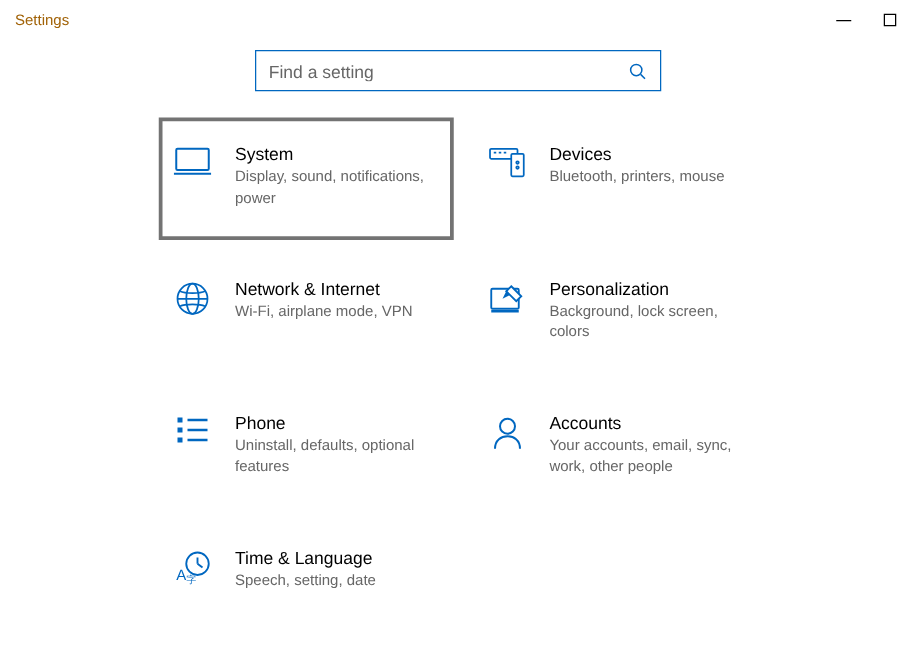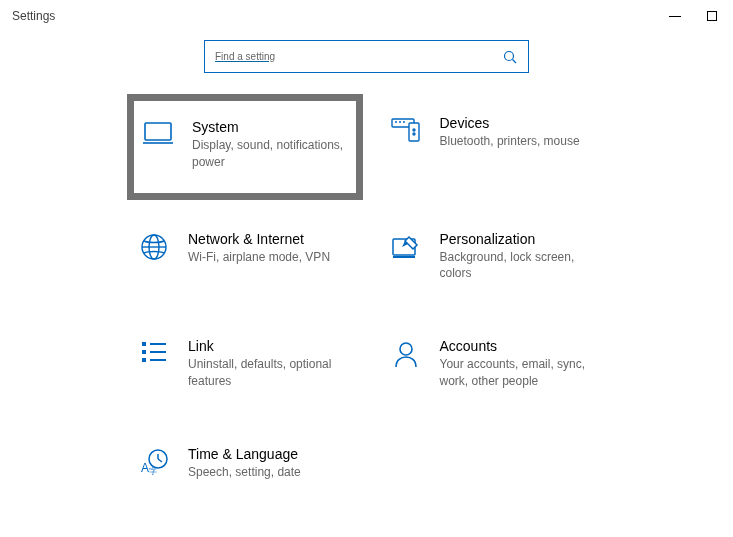--- a/index.html
+++ b/index.html
@@ -1,29 +1,29 @@
 <!DOCTYPE html>
 <html><head>
   <meta charset="utf-8">
   <style>
     * { margin: 0; padding: 0; box-sizing: border-box; font-family: 'Segoe UI', Tahoma, sans-serif; }
     body { width: 733px; height: 537px; background: #fff; overflow: hidden; }
     .titlebar { display: flex; align-items: center; height: 32px; padding: 0 2px; }
-    .title { font-size: 12px; padding-left: 10px; color: #404040; }
+    .title { font-size: 12px; padding-left: 10px; color: #a16207; }
     .window-controls { margin-left: auto; display: flex; gap: 26px; padding-right: 14px; align-items: center; }
     .wc-min { width: 12px; height: 1px; background: #000; }
     .wc-max { width: 10px; height: 10px; border: 1px solid #000; }
     .search-wrap { display: flex; justify-content: center; margin-top: 8px; margin-bottom: 42px; }
     .search-box { width: 325px; height: 33px; border: 1px solid #0067c0; display: flex; align-items: center; padding: 0 10px; }
-    .search-input { flex: 1; border: none; outline: none; font-size: 10px; color: #0369a1; background: transparent; text-decoration: underline; }
+    .search-input { flex: 1; border: none; outline: none; font-size: 14px; color: #6d28d9; background: transparent; }
     .search-input::placeholder { color: #666; }
     .search-icon svg { display: block; }
     .grid { display: grid; grid-template-columns: 1fr 1fr; column-gap: 40px; row-gap: 56px; padding: 0 132px 0 138px; }
     .tile { display: flex; gap: 18px; cursor: pointer; }
-    .tile.highlighted { border: 7px solid #737373; padding: 18px 10px 22px 8px; margin: -21px -13px -25px -11px; }
+    .tile.highlighted { border: 3px solid #737373; padding: 18px 10px 22px 8px; margin: -21px -13px -25px -11px; }
     .tile-icon { width: 32px; height: 32px; flex-shrink: 0; display: flex; align-items: flex-start; justify-content: center; padding-top: 2px; }
     .tile-icon svg { display: block; }
     .tile-text { flex: 1; }
     .tile-title { font-size: 14px; color: #000; font-weight: 400; margin-bottom: 2px; }
     .tile-desc { font-size: 12px; color: #666; line-height: 1.4; }
   </style>
 </head>
 <body>
 
 <div class="titlebar">
@@ -116,21 +116,21 @@
       <svg width="26" height="24" viewBox="0 0 26 24" fill="none" stroke="#0067c0" stroke-width="2">
         <rect x="1" y="2" width="4" height="4" fill="#0067c0" stroke="none"></rect>
           <line x1="9" y1="4" x2="25" y2="4"></line>
         <rect x="1" y="10" width="4" height="4" fill="#0067c0" stroke="none"></rect>
           <line x1="9" y1="12" x2="25" y2="12"></line>
         <rect x="1" y="18" width="4" height="4" fill="#0067c0" stroke="none"></rect>
           <line x1="9" y1="20" x2="25" y2="20"></line>
       </svg>
     </div>
     <div class="tile-text">
-      <div class="tile-title">Link</div>
+      <div class="tile-title">Phone</div>
       <div class="tile-desc">Uninstall, defaults, optional features</div>
     </div>
   </div>
 
   <div class="tile">
     <div class="tile-icon">
       <svg width="26" height="28" viewBox="0 0 26 28" fill="none" stroke="#0067c0" stroke-width="1.6">
         <circle cx="13" cy="9" r="6"></circle>
         <path d="M3 27 C3 20 8 17 13 17 C18 17 23 20 23 27"></path>
       </svg>

